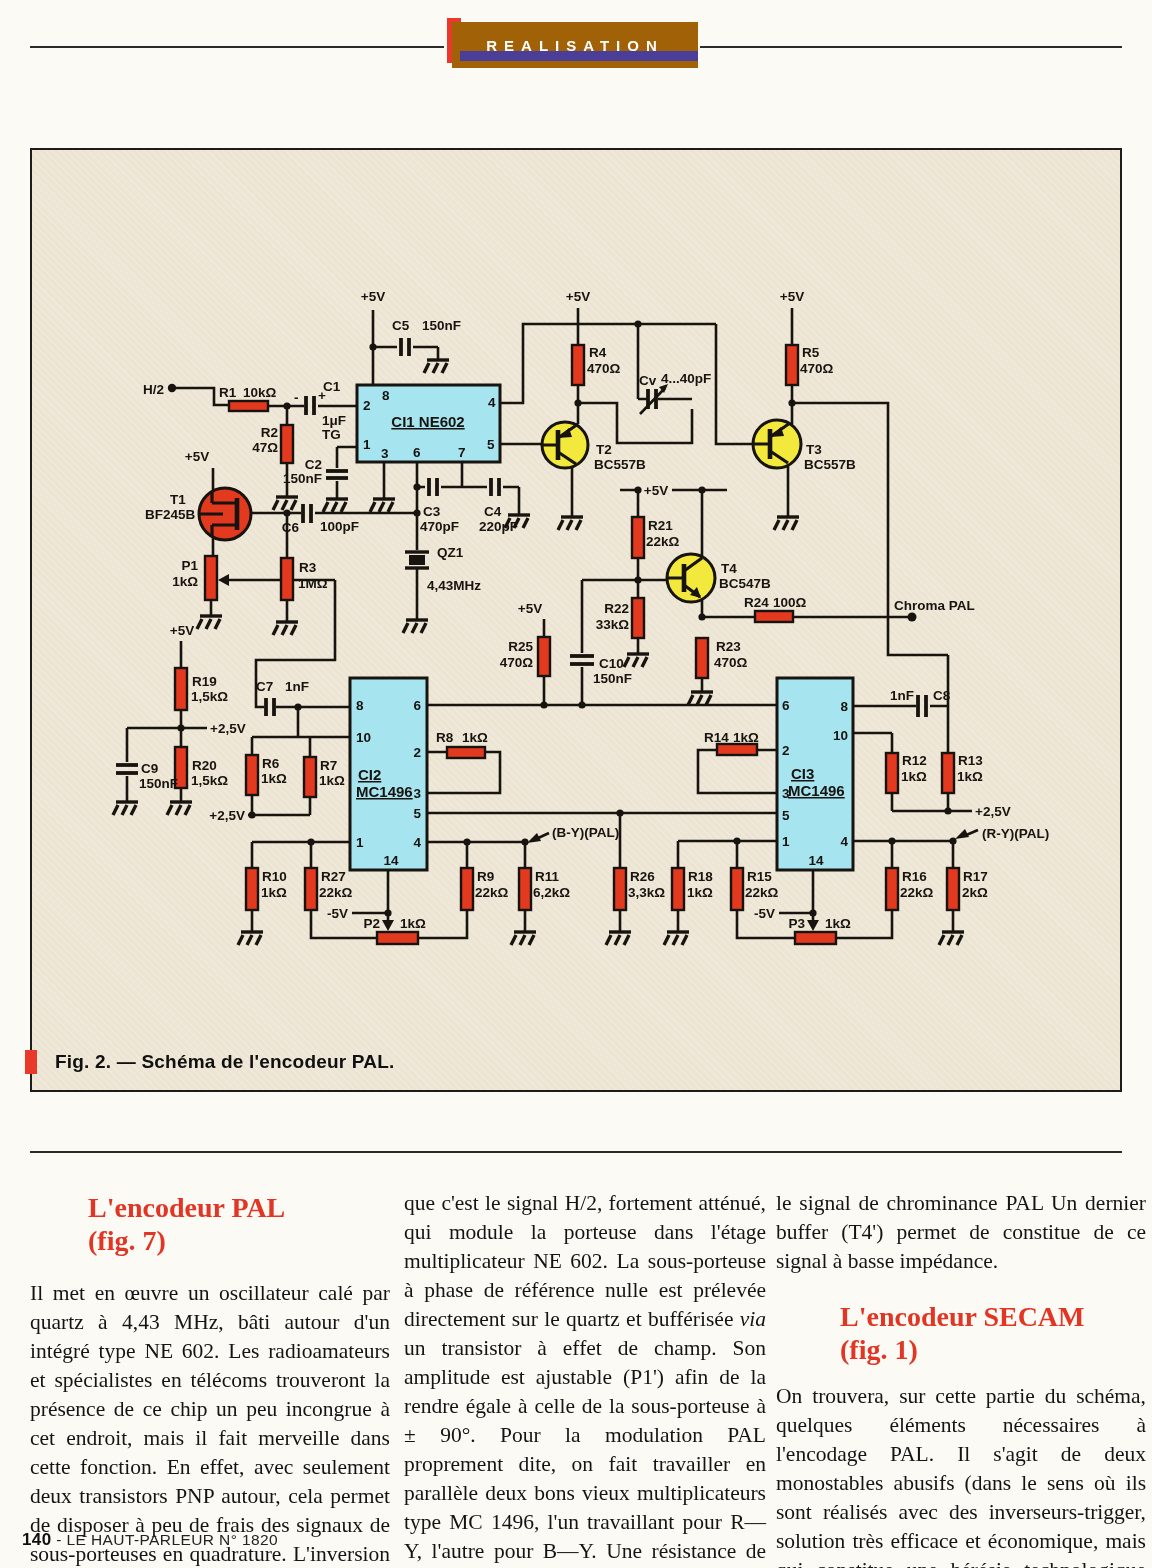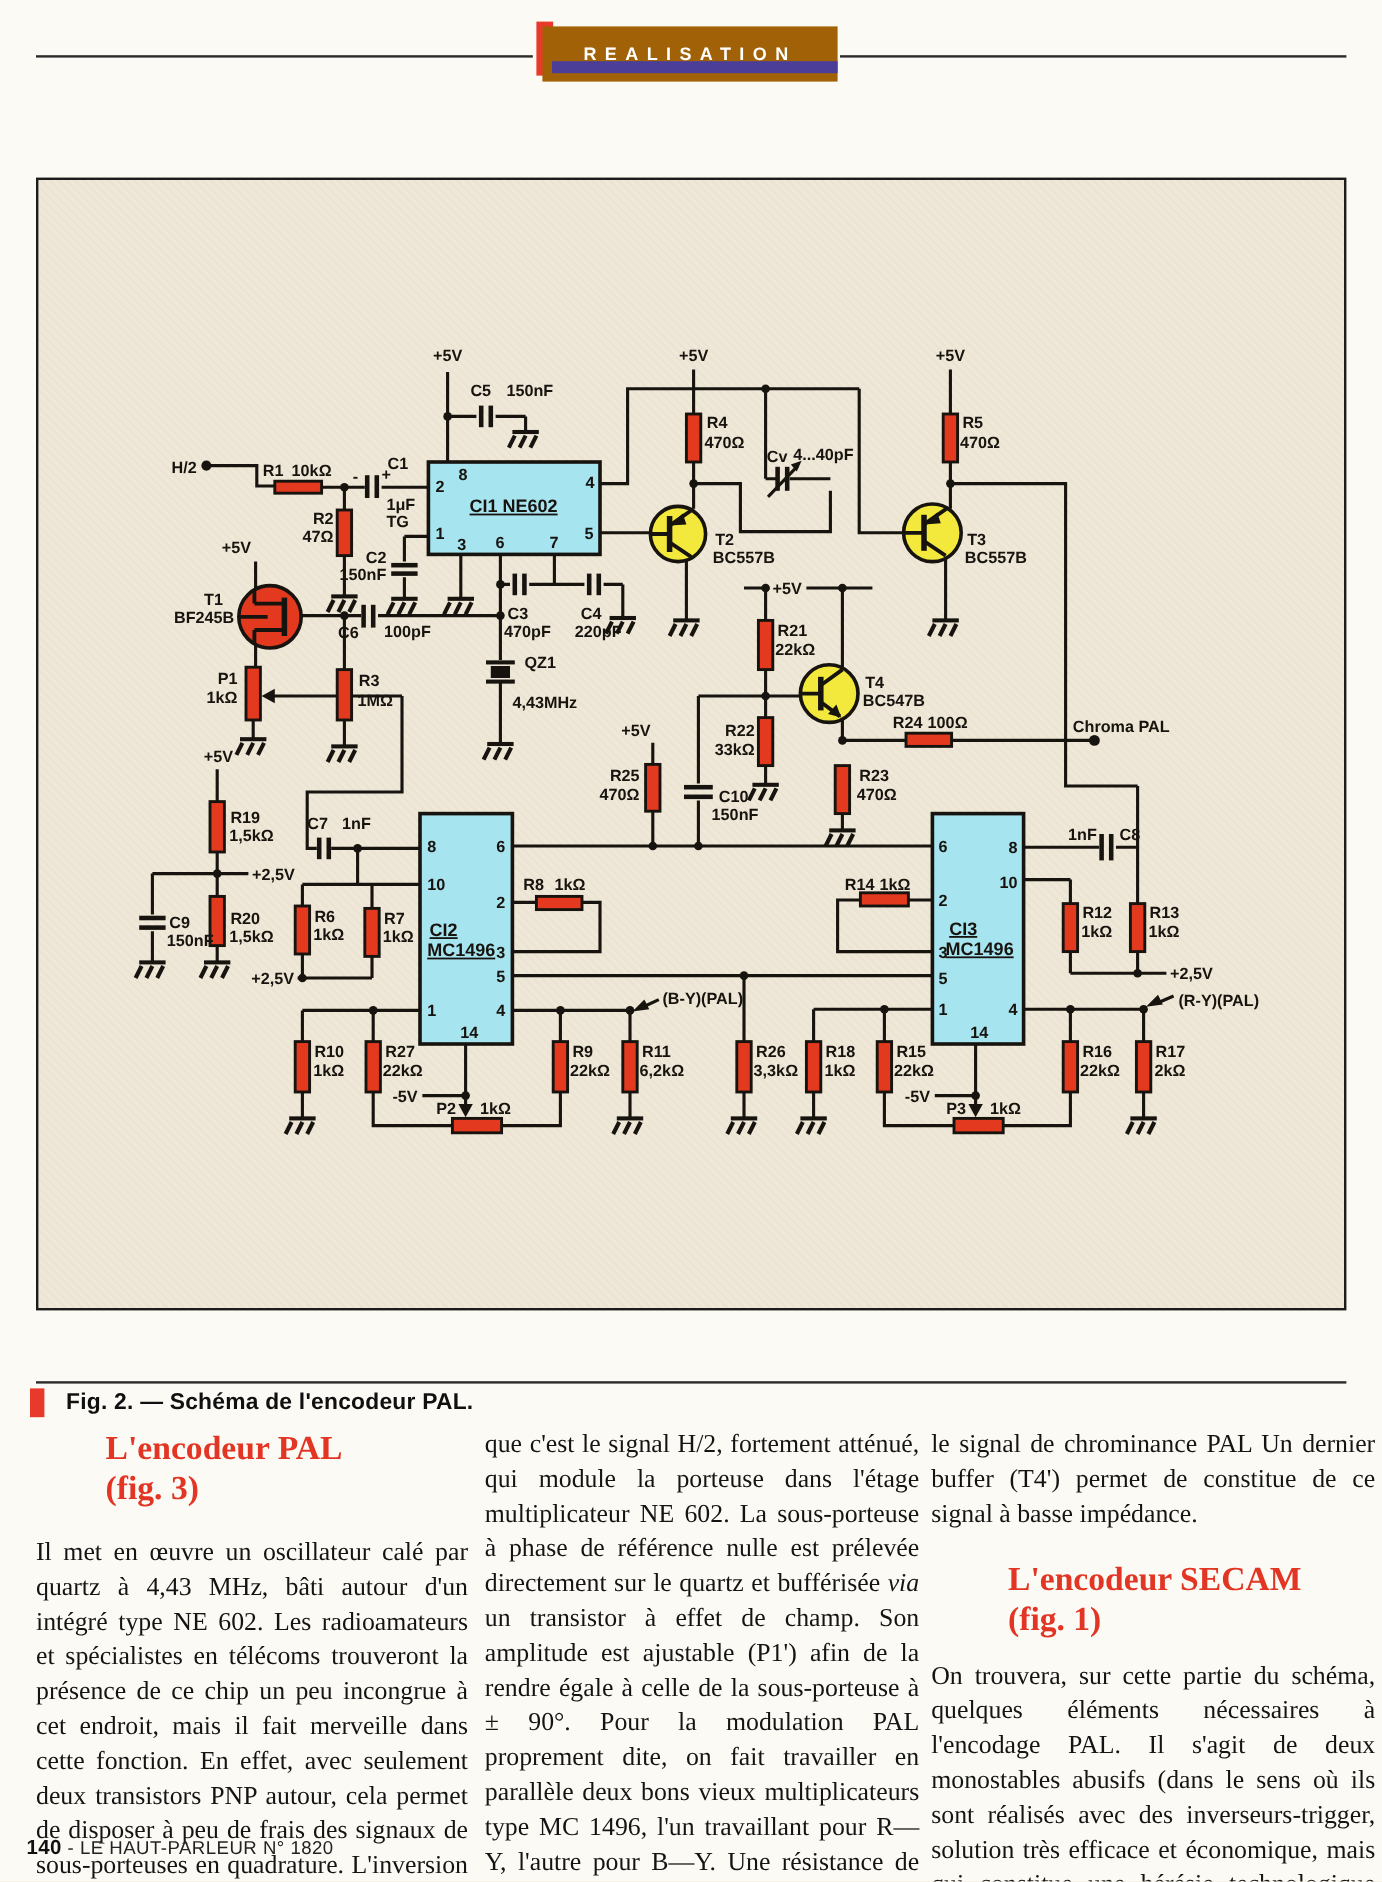--- a/index.html
+++ b/index.html
@@ -19,21 +19,21 @@
   .rs{fill:#e2391f;stroke:#17130e;stroke-width:2.4;}
   .icbox{fill:#a6e4f0;stroke:#17130e;stroke-width:3;}
   .tr{stroke:#17130e;stroke-width:3;}
   .sym{stroke:#17130e;stroke-width:3.2;fill:none;}
   .symb{stroke:#17130e;stroke-width:4.6;fill:none;}
   .dt{fill:#17130e;}
   .ar{fill:#17130e;stroke:none;}
   text{font:bold 13.5px "Liberation Sans",sans-serif;fill:#17130e;}
   .md{text-anchor:middle;} .te{text-anchor:end;}
   .ic{font-size:15px;text-decoration:underline;}
-  .caption{position:absolute;left:25px;top:1157px;display:flex;align-items:flex-start;text-align:center;}
+  .caption{position:absolute;left:25px;top:1050px;display:flex;align-items:flex-start;text-align:center;}
   .caption-bar{width:12px;height:24px;background:#e8392a;margin-right:18px;}
   .caption-text{font-weight:bold;font-size:19px;color:#101010;padding-top:1px;letter-spacing:.2px;}
   .article-rule{position:absolute;left:30px;top:1151px;width:1092px;height:2px;background:#2b2b2b;}
   .col{position:absolute;top:1164px;font-family:"Liberation Serif",serif;font-size:21.5px;line-height:29px;text-align:justify;color:#141414;margin-top:25px;}
   #col1{left:30px;width:360px;}
   #col2{left:404px;width:362px;}
   #col3{left:776px;width:370px;}
   .heading{color:#e23524;font-weight:bold;font-size:28px;line-height:33px;text-align:left;font-family:"Liberation Serif",serif;}
   #col1 .heading{margin:2px 0 22px 58px;}
   #col3 .heading{margin:24px 0 16px 64px;}
@@ -378,21 +378,21 @@
 
 <div class="caption">
   <div class="caption-bar"></div>
   <div class="caption-text">Fig. 2. — Schéma de l'encodeur PAL.</div>
 </div>
 <div class="article-rule"></div>
 
 <div class="col" id="col1">
   <div class="heading">
     <div>L'encodeur PAL</div>
-    <div>(fig. 3)</div>
+    <div>(fig. 7)</div>
   </div>
   <p style="margin:0;">Il met en œuvre un oscillateur calé par quartz à 4,43 MHz, bâti autour d'un intégré type NE 602. Les radioamateurs et spécialistes en télécoms trouveront la présence de ce chip un peu incongrue à cet endroit, mais il fait merveille dans cette fonction. En effet, avec seulement deux transistors PNP autour, cela permet de disposer à peu de frais des signaux de sous-porteuses en quadrature. L'inversion de phase à chaque ligne est due ici au fait</p>
 </div>
 
 <div class="col" id="col2">
   <p style="margin:0;"><span>que c'est le signal H/2, fortement atténué, qui module la porteuse dans l'étage multiplicateur NE 602. La sous-porteuse à phase de référence nulle est prélevée directement sur le quartz et bufférisée </span><span class="it">via</span><span> un transistor à effet de champ. Son amplitude est ajustable (P1') afin de la rendre égale à celle de la sous-porteuse à ± 90°. Pour la modulation PAL proprement dite, on fait travailler en parallèle deux bons vieux multiplicateurs type MC 1496, l'un travaillant pour R—Y, l'autre pour B—Y. Une résistance de charge commune aux deux multiplicateurs permet de recueillir</span></p>
 </div>
 
 <div class="col" id="col3">
   <p style="margin:0;">le signal de chrominance PAL Un dernier buffer (T4') permet de constitue de ce signal à basse impédance.</p>

